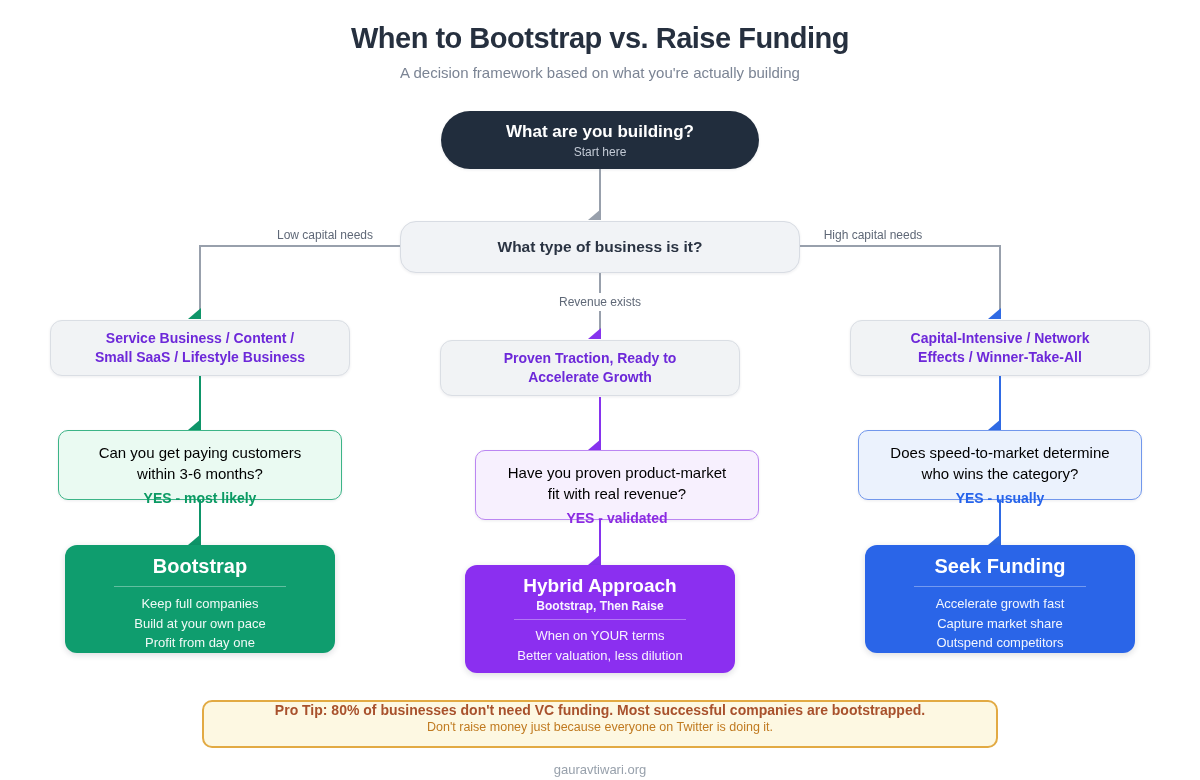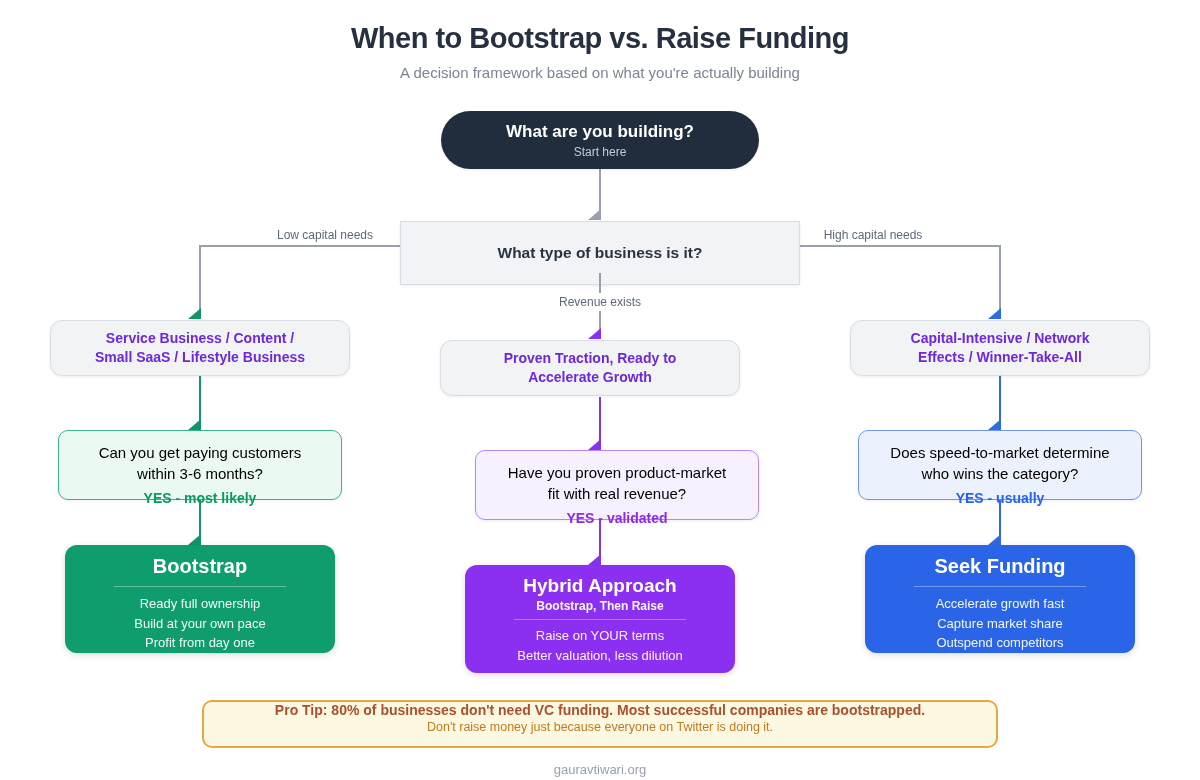--- a/index.html
+++ b/index.html
@@ -11,21 +11,21 @@
   .page-subtitle { position:absolute; left:0; top:64px; width:1200px; text-align:center;
     font-size:15px; color:#7b8494; }
 
   .node { position:absolute; box-shadow:0 1px 3px rgba(20,30,50,0.08); }
 
   .start-pill { left:441px; top:111px; width:318px; height:58px; border-radius:29px;
     background:#212d3d; display:flex; flex-direction:column; align-items:center; justify-content:center; }
   .start-pill .t1 { color:#ffffff; font-size:17px; font-weight:700; }
   .start-pill .t2 { color:#c3cad5; font-size:12px; margin-top:3px; }
 
-  .decision { left:400px; top:221px; width:400px; height:64px; border-radius:0;
+  .decision { left:400px; top:221px; width:400px; height:52px; border-radius:16px;
     background:#f1f3f6; border:1.5px solid #d8dce3; display:flex; align-items:center; justify-content:center;
     font-size:15.5px; font-weight:700; color:#2a3342; }
 
   .type-box { width:300px; height:56px; border-radius:12px; background:#f1f3f5; border:1.5px solid #dadee4;
     display:flex; flex-direction:column; align-items:center; justify-content:center;
     font-size:14px; font-weight:600; color:#6d28d9; line-height:1.35; text-align:center; }
 
   .q-box { width:284px; height:70px; border-radius:10px; text-align:center; padding-top:11px; }
   .q-box .q { font-size:15px; color:#000000; line-height:1.4; }
   .q-box .a { font-size:14px; font-weight:700; margin-top:6px; }
@@ -139,30 +139,30 @@
   <div class="line green" style="left:199px; top:500px; width:2px; height:45px;"></div>
   <div class="arrow green" style="left:188px; top:534px;"></div>
   <div class="line purple" style="left:599px; top:520px; width:2px; height:45px;"></div>
   <div class="arrow purple" style="left:588px; top:554px;"></div>
   <div class="line blue" style="left:999px; top:500px; width:2px; height:45px;"></div>
   <div class="arrow blue" style="left:988px; top:534px;"></div>
 
   <div class="node out-box out-green" style="position:absolute; left:65px; top:545px;">
     <div class="ot">Bootstrap</div>
     <div class="div"></div>
-    <div class="pt">Ready full ownership</div>
+    <div class="pt">Keep full companies</div>
     <div class="pt">Build at your own pace</div>
     <div class="pt">Profit from day one</div>
   </div>
 
   <div class="node out-box out-purple" style="position:absolute; left:465px; top:565px;">
     <div class="ot" style="font-size:19px;">Hybrid Approach</div>
     <div class="os">Bootstrap, Then Raise</div>
     <div class="div" style="margin:6px auto 6px auto;"></div>
-    <div class="pt">Raise on YOUR terms</div>
+    <div class="pt">When on YOUR terms</div>
     <div class="pt">Better valuation, less dilution</div>
   </div>
 
   <div class="node out-box out-blue" style="position:absolute; left:865px; top:545px;">
     <div class="ot">Seek Funding</div>
     <div class="div"></div>
     <div class="pt">Accelerate growth fast</div>
     <div class="pt">Capture market share</div>
     <div class="pt">Outspend competitors</div>
   </div>

